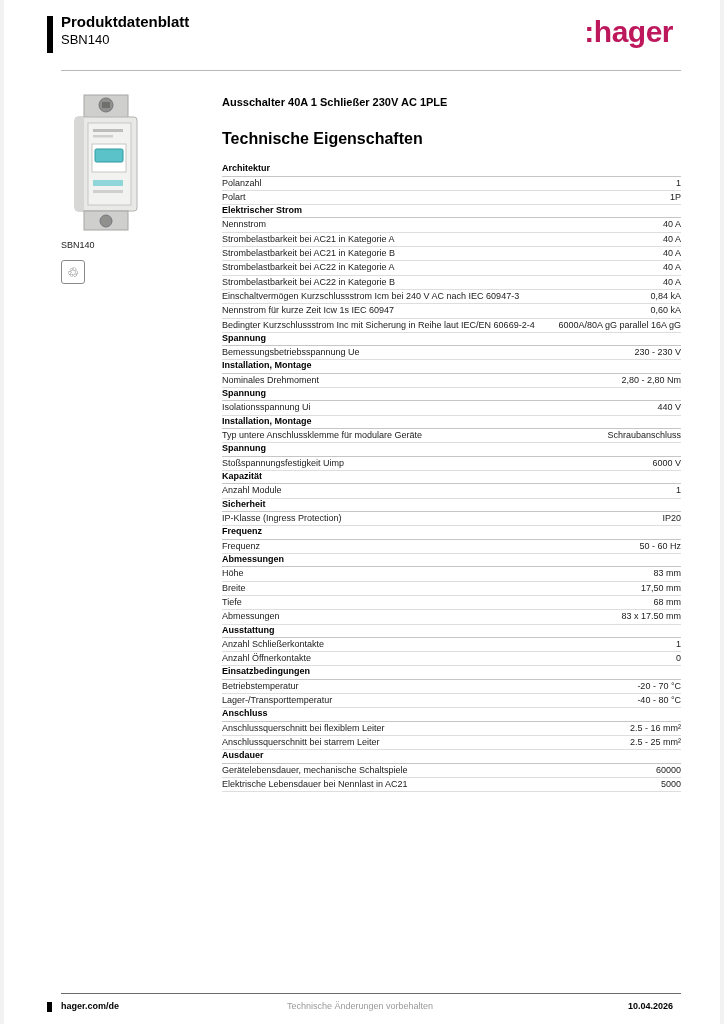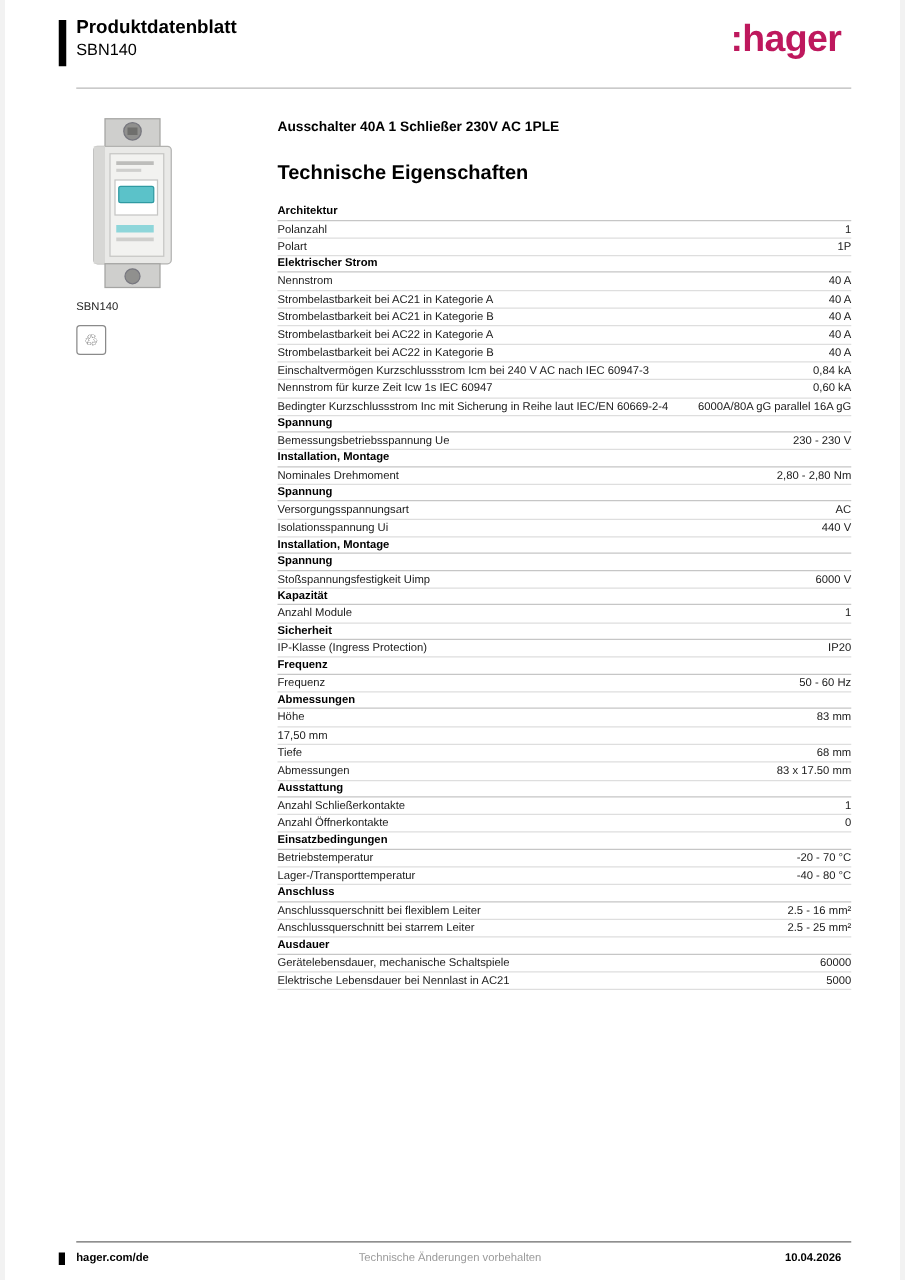--- a/index.html
+++ b/index.html
@@ -166,30 +166,30 @@
         <section class="group">
           <h3 class="group-title">Installation, Montage</h3>
           <div class="row">
             <span class="label">Nominales Drehmoment</span>
             <span class="value">2,80 - 2,80 Nm</span>
           </div>
         </section>
         <section class="group">
           <h3 class="group-title">Spannung</h3>
           <div class="row">
-            <span class="label">Versorgungsspannungsart</span>
-            <span class="value">AC</span>
-          </div>
-          <div class="row">
             <span class="label">Isolationsspannung Ui</span>
             <span class="value">440 V</span>
           </div>
         </section>
         <section class="group">
           <h3 class="group-title">Installation, Montage</h3>
+          <div class="row">
+            <span class="label">Typ untere Anschlussklemme für modulare Geräte</span>
+            <span class="value">Schraubanschluss</span>
+          </div>
         </section>
         <section class="group">
           <h3 class="group-title">Spannung</h3>
           <div class="row">
             <span class="label">Stoßspannungsfestigkeit Uimp</span>
             <span class="value">6000 V</span>
           </div>
         </section>
         <section class="group">
           <h3 class="group-title">Kapazität</h3>
@@ -212,20 +212,21 @@
             <span class="value">50 - 60 Hz</span>
           </div>
         </section>
         <section class="group">
           <h3 class="group-title">Abmessungen</h3>
           <div class="row">
             <span class="label">Höhe</span>
             <span class="value">83 mm</span>
           </div>
           <div class="row">
+            <span class="label">Breite</span>
             <span class="value">17,50 mm</span>
           </div>
           <div class="row">
             <span class="label">Tiefe</span>
             <span class="value">68 mm</span>
           </div>
           <div class="row">
             <span class="label">Abmessungen</span>
             <span class="value">83 x 17.50 mm</span>
           </div>

